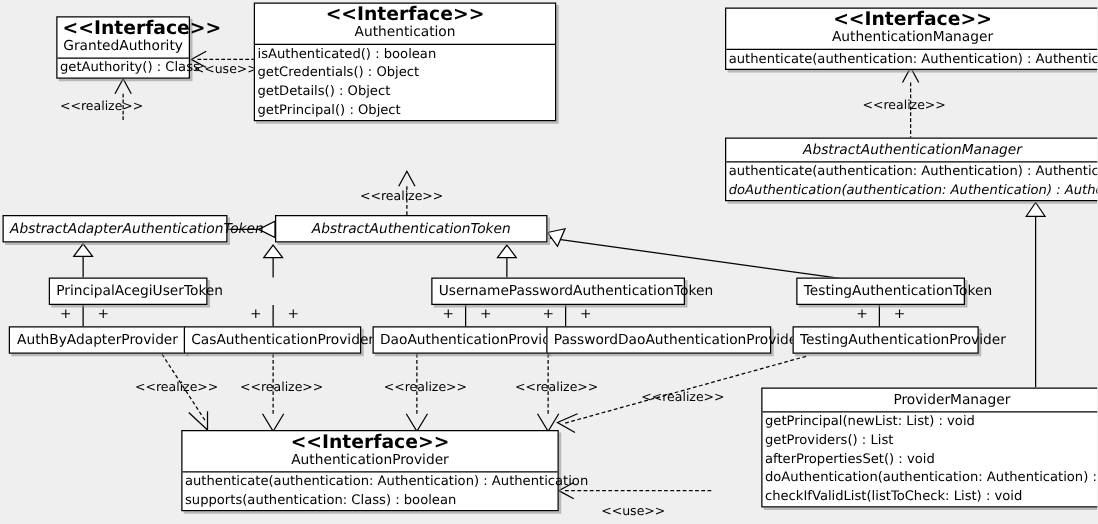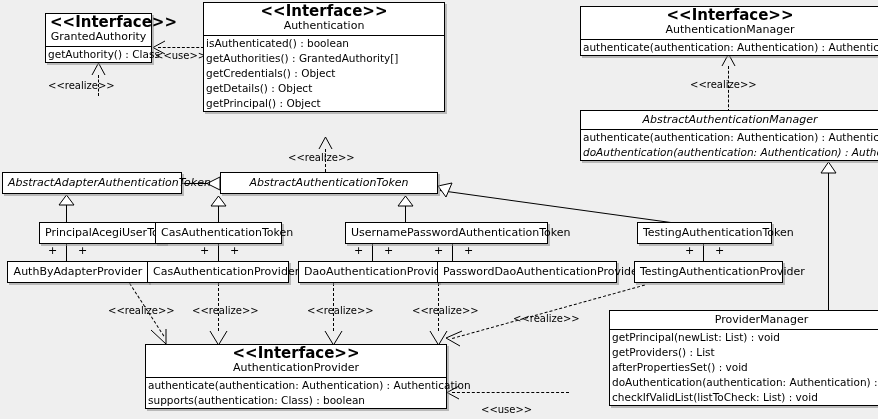--- a/index.html
+++ b/index.html
@@ -257,21 +257,20 @@
   </div>
 
 
   <div class="uml-box" style="left:203px; top:2px; width:242px;">
     <div class="uml-head with-members">
       <span class="stereotype">&lt;&lt;Interface&gt;&gt;</span>
       <span class="cls-name">Authentication</span>
     </div>
     <div class="uml-members">
       <span class="member">isAuthenticated() : boolean</span>
-      <span class="member">getAuthorities() : GrantedAuthority[]</span>
       <span class="member">getCredentials() : Object</span>
       <span class="member">getDetails() : Object</span>
       <span class="member">getPrincipal() : Object</span>
     </div>
   </div>
 
   <div class="uml-box" style="left:580px; top:6px; width:300px;">
     <div class="uml-head with-members">
       <span class="stereotype">&lt;&lt;Interface&gt;&gt;</span>
       <span class="cls-name">AuthenticationManager</span>
@@ -302,25 +301,20 @@
       <span class="cls-name italic">AbstractAuthenticationToken</span>
     </div>
   </div>
 
   <div class="uml-box simple" style="left:3px; top:222px; width:127px;margin-left:36px;">
     <div class="uml-head">
       <span class="cls-name">PrincipalAcegiUserToken</span>
     </div>
   </div>
 
-  <div class="uml-box simple" style="left:155px; top:222px; width:127px;">
-    <div class="uml-head">
-      <span class="cls-name">CasAuthenticationToken</span>
-    </div>
-  </div>
 
   <div class="uml-box simple" style="left:345px; top:222px; width:203px;">
     <div class="uml-head">
       <span class="cls-name">UsernamePasswordAuthenticationToken</span>
     </div>
   </div>
 
   <div class="uml-box simple" style="left:637px; top:222px; width:135px;">
     <div class="uml-head">
       <span class="cls-name">TestingAuthenticationToken</span>

